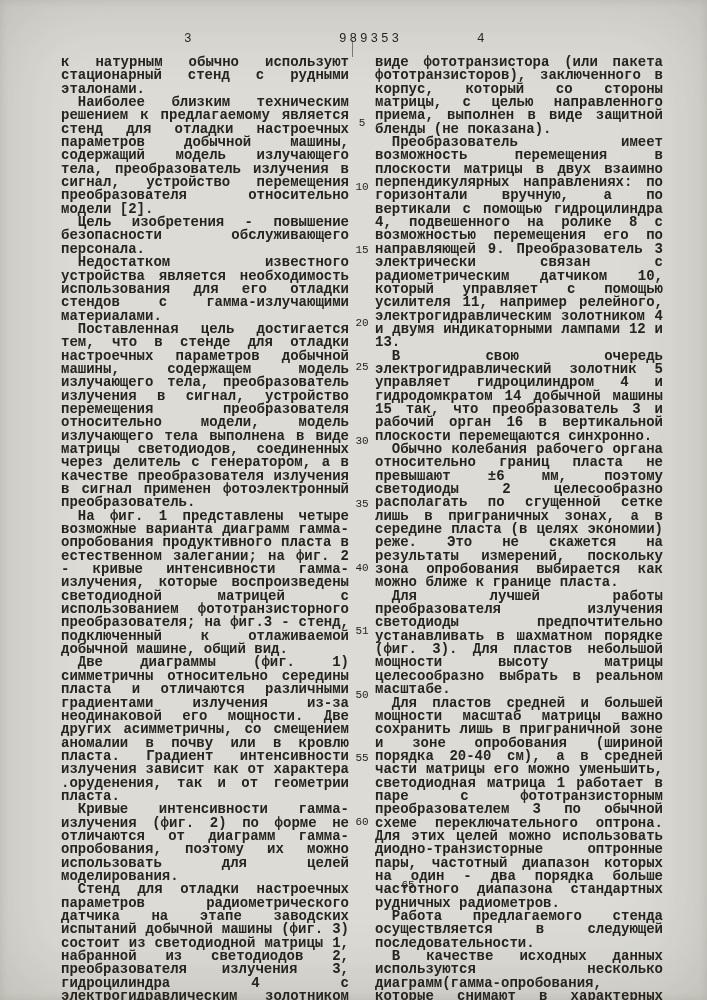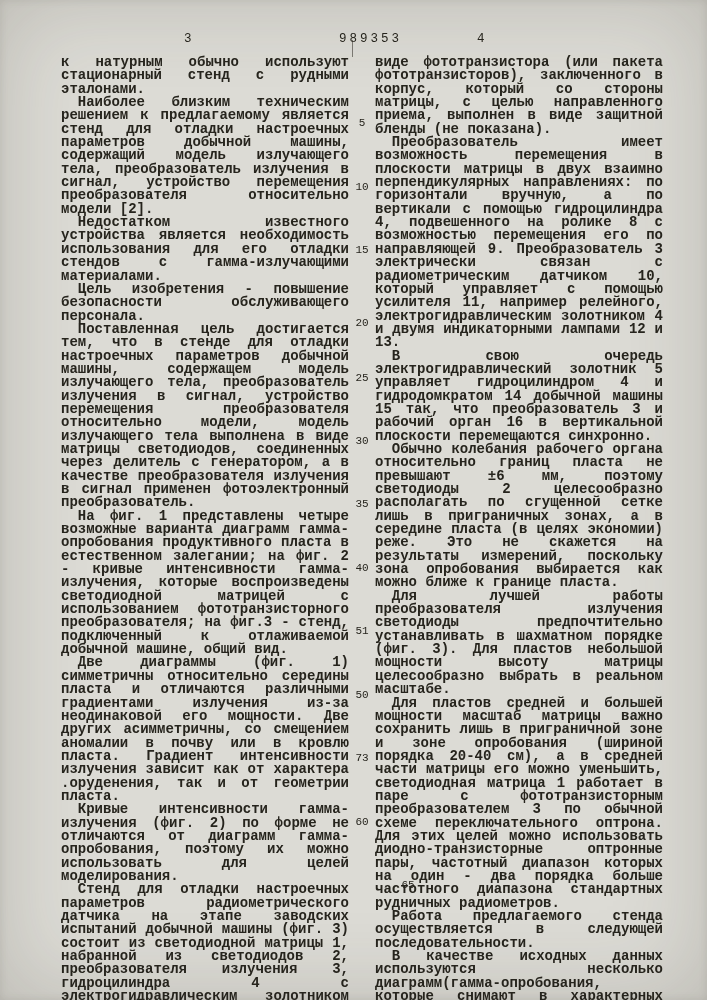--- a/index.html
+++ b/index.html
@@ -50,41 +50,41 @@
   <div class="header">
     <span class="pagenum-left">3</span>
     <span class="docnum">989353</span>
     <span class="pagenum-right">4</span>
   </div>
   <div class="crease"></div>
   <div class="content">
     <div class="column" id="col-left">
         <p class="para no-indent">к натурным обычно используют стационарный стенд с рудными эталонами.</p>
         <p class="para">Наиболее близким техническим решением к предлагаемому является стенд для отладки настроечных параметров добычной машины, содержащий модель излучающего тела, преобразователь излучения в сигнал, устройство перемещения преобразователя относительно модели [2].</p>
+        <p class="para">Цель изобретения - повышение безопасности обслуживающего персонала.</p>
         <p class="para">Недостатком известного устройства является необходимость использования для его отладки стендов с гамма-излучающими материалами.</p>
-        <p class="para">Цель изобретения - повышение безопасности обслуживающего персонала.</p>
         <p class="para">Поставленная цель достигается тем, что в стенде для отладки настроечных параметров добычной машины, содержащем модель излучающего тела, преобразователь излучения в сигнал, устройство перемещения преобразователя относительно модели, модель излучающего тела выполнена в виде матрицы светодиодов, соединенных через делитель с генератором, а в качестве преобразователя излучения в сигнал применен фотоэлектронный преобразователь.</p>
         <p class="para">На фиг. 1 представлены четыре возможные варианта диаграмм гамма-опробования продуктивного пласта в естественном залегании; на фиг. 2 - кривые интенсивности гамма-излучения, которые воспроизведены светодиодной матрицей с использованием фототранзисторного преобразователя; на фиг.3 - стенд, подключенный к отлаживаемой добычной машине, общий вид.</p>
         <p class="para">Две диаграммы (фиг. 1) симметричны относительно середины пласта и отличаются различными градиентами излучения из-за неодинаковой его мощности. Две других асимметричны, со смещением аномалии в почву или в кровлю пласта. Градиент интенсивности излучения зависит как от характера .оруденения, так и от геометрии пласта.</p>
         <p class="para">Кривые интенсивности гамма-излучения (фиг. 2) по форме не отличаются от диаграмм гамма-опробования, поэтому их можно использовать для целей моделирования.</p>
         <p class="para">Стенд для отладки настроечных параметров радиометрического датчика на этапе заводских испытаний добычной машины (фиг. 3) состоит из светодиодной матрицы 1, набранной из светодиодов 2, преобразователя излучения 3, гидроцилиндра 4 с электрогидравлическим золотником 5, опросного генератора 6 и управляемого делителя частоты 7.</p>
         <p class="para">Преобразователь 3 является приемником светоизлучения, которое преобразуется им в частотную последовательность импульсов. Он выполнен в</p>
       </div>
     <div class="gutter" id="gutter">
         <span style="top: 61px;">5</span>
         <span style="top: 124.5px;">10</span>
         <span style="top: 188px;">15</span>
         <span style="top: 261px;">20</span>
-        <span style="top: 316px;">25</span>
+        <span style="top: 305px;">25</span>
         <span style="top: 378.5px;">30</span>
         <span style="top: 442px;">35</span>
         <span style="top: 505.5px;">40</span>
         <span style="top: 569px;">51</span>
         <span style="top: 632.5px;">50</span>
-        <span style="top: 696px;">73</span>
+        <span style="top: 696px;">55</span>
         <span style="top: 759.5px;">60</span>
         <span style="top: 823px; margin-left: 46px;">65</span>
       </div>
     <div class="column" id="col-right">
         <p class="para no-indent">виде фототранзистора (или пакета фототранзисторов), заключенного в корпус, который со стороны матрицы, с целью направленного приема, выполнен в виде защитной бленды (не показана).</p>
         <p class="para">Преобразователь имеет возможность перемещения в плоскости матрицы в двух взаимно перпендикулярных направлениях: по горизонтали вручную, а по вертикали с помощью гидроцилиндра 4, подвешенного на ролике 8 с возможностью перемещения его по направляющей 9. Преобразователь 3 электрически связан с радиометрическим датчиком 10, который управляет с помощью усилителя 11, например релейного, электрогидравлическим золотником 4 и двумя индикаторными лампами 12 и 13.</p>
         <p class="para">В свою очередь электрогидравлический золотник 5 управляет гидроцилиндром 4 и гидродомкратом 14 добычной машины 15 так, что преобразователь 3 и рабочий орган 16 в вертикальной плоскости перемещаются синхронно.</p>
         <p class="para">Обычно колебания рабочего органа относительно границ пласта не превышают ±6 мм, поэтому светодиоды 2 целесообразно располагать по сгущенной сетке лишь в приграничных зонах, а в середине пласта (в целях экономии) реже. Это не скажется на результаты измерений, поскольку зона опробования выбирается как можно ближе к границе пласта.</p>
         <p class="para">Для лучшей работы преобразователя излучения светодиоды предпочтительно устанавливать в шахматном порядке (фиг. 3). Для пластов небольшой мощности высоту матрицы целесообразно выбрать в реальном масштабе.</p>
         <p class="para">Для пластов средней и большей мощности масштаб матрицы важно сохранить лишь в приграничной зоне и зоне опробования (шириной порядка 20-40 см), а в средней части матрицы его можно уменьшить, светодиодная матрица 1 работает в паре с фототранзисторным преобразователем 3 по обычной схеме переключательного оптрона. Для этих целей можно использовать диодно-транзисторные оптронные пары, частотный диапазон которых на один - два порядка больше частотного диапазона стандартных рудничных радиометров.</p>

